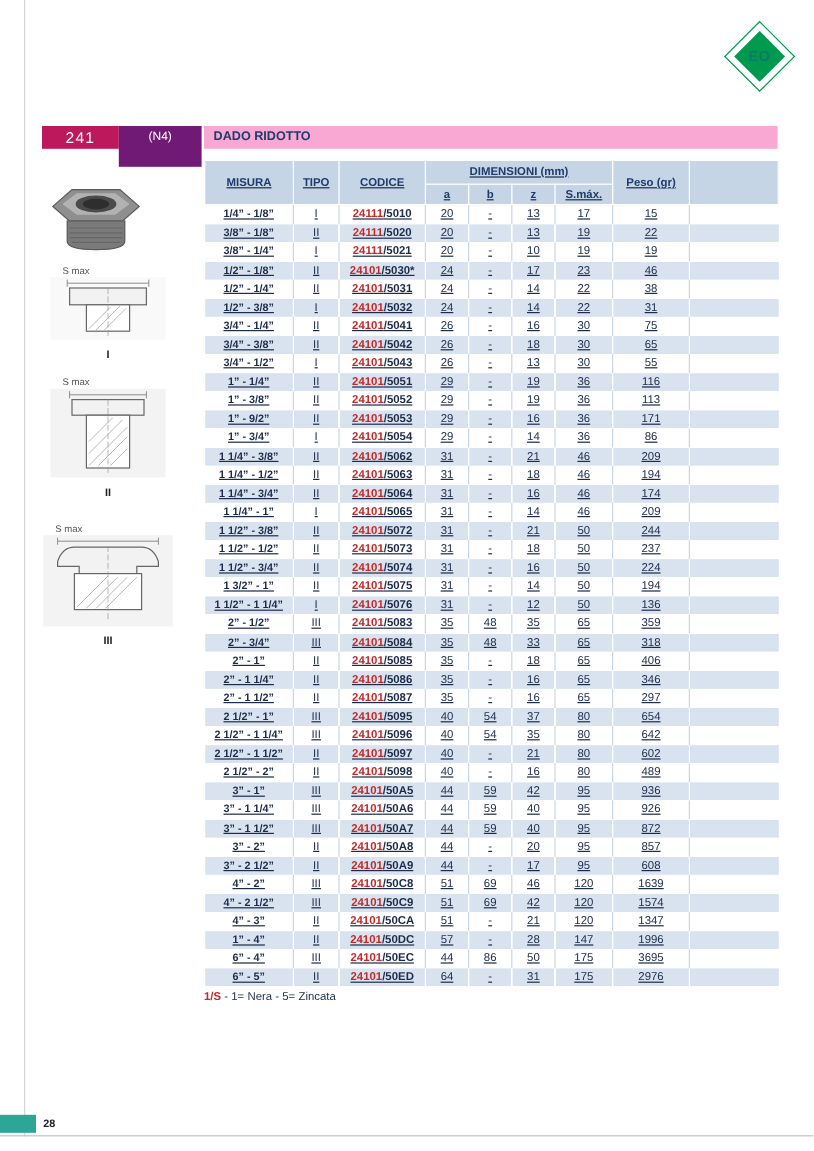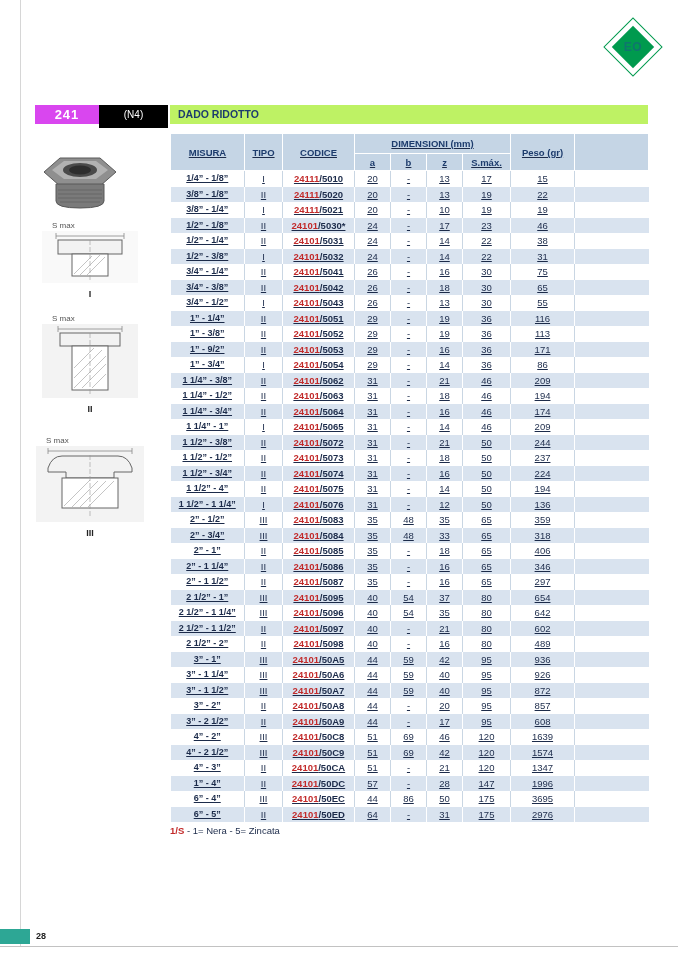--- a/index.html
+++ b/index.html
@@ -12,25 +12,25 @@
   .edge-bottom { position:absolute; left:0; top:946px; width:678px; height:1px; background:#c2c2c2; }
 
   
   .logo { position:absolute; top:24px; right:22px; width:46px; height:46px; }
   .logo .diamond-outer { position:absolute; inset:2px; transform:rotate(45deg); border:1.5px solid #009a4e; background:#fff; }
   .logo .diamond-inner { position:absolute; inset:8px; transform:rotate(45deg); background:#009a4e; }
   .logo .logo-text { position:absolute; inset:0; display:flex; align-items:center; justify-content:center;
     color:#0f766e; font-weight:bold; font-size:12px; letter-spacing:.5px; }
 
   
-  .header-num { position:absolute; left:35px; top:105px; width:64px; height:19px; background:#d946ef;
-    color:#fff; font-weight:bold; font-size:13px; text-align:center; line-height:19px; letter-spacing:1px; }
-  .header-variant { position:absolute; left:99px; top:105px; width:69px; height:23px; background:#000000;
+  .header-num { position:absolute; left:35px; top:105px; width:64px; height:19px; background:#be185d;
+    color:#fff; font-weight:normal; font-size:13px; text-align:center; line-height:19px; letter-spacing:1px; }
+  .header-variant { position:absolute; left:99px; top:105px; width:69px; height:34px; background:#701a75;
     color:#fff; font-size:10px; text-align:center; line-height:19px; }
-  .title-bar { position:absolute; left:170px; top:105px; width:478px; height:19px; background:#bef264;
+  .title-bar { position:absolute; left:170px; top:105px; width:478px; height:19px; background:#f9a8d4;
     color:#1d3c6d; font-weight:bold; font-size:10.5px; line-height:19px; padding-left:8px; }
 
   
   .photo { position:absolute; left:36px; top:146px; }
   .fig { position:absolute; text-align:center; }
   .fig .dim { font-size:8px; color:#555; text-align:left; padding-left:10px; margin-bottom:1px; }
   .fig figcaption { font-size:9px; font-weight:bold; color:#222; margin-top:2px; }
   .fig1 { left:42px; top:221px; width:96px; }
   .fig2 { left:42px; top:314px; width:96px; }
   .fig3 { left:36px; top:436px; width:108px; }
@@ -380,21 +380,21 @@
           <td class="c-tipo">II</td>
           <td class="c-cod"><span class="code-red">24101</span><span>/5074</span></td>
           <td class="c-num">31</td>
           <td class="c-num">-</td>
           <td class="c-num">16</td>
           <td class="c-num">50</td>
           <td class="c-num">224</td>
           <td class="c-spacer"></td>
         </tr>
         <tr>
-          <td class="c-mis">1 1/2” - 4”</td>
+          <td class="c-mis">1 3/2” - 1”</td>
           <td class="c-tipo">II</td>
           <td class="c-cod"><span class="code-red">24101</span><span>/5075</span></td>
           <td class="c-num">31</td>
           <td class="c-num">-</td>
           <td class="c-num">14</td>
           <td class="c-num">50</td>
           <td class="c-num">194</td>
           <td class="c-spacer"></td>
         </tr>
         <tr class="alt">

